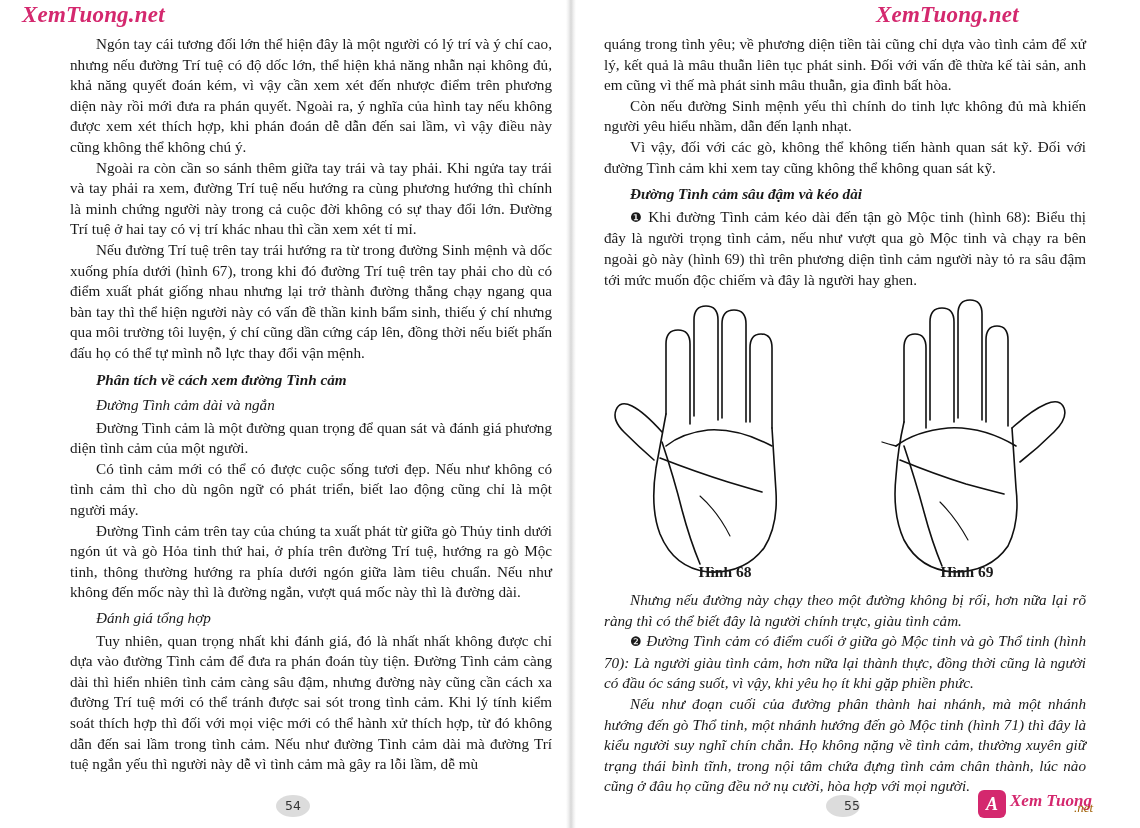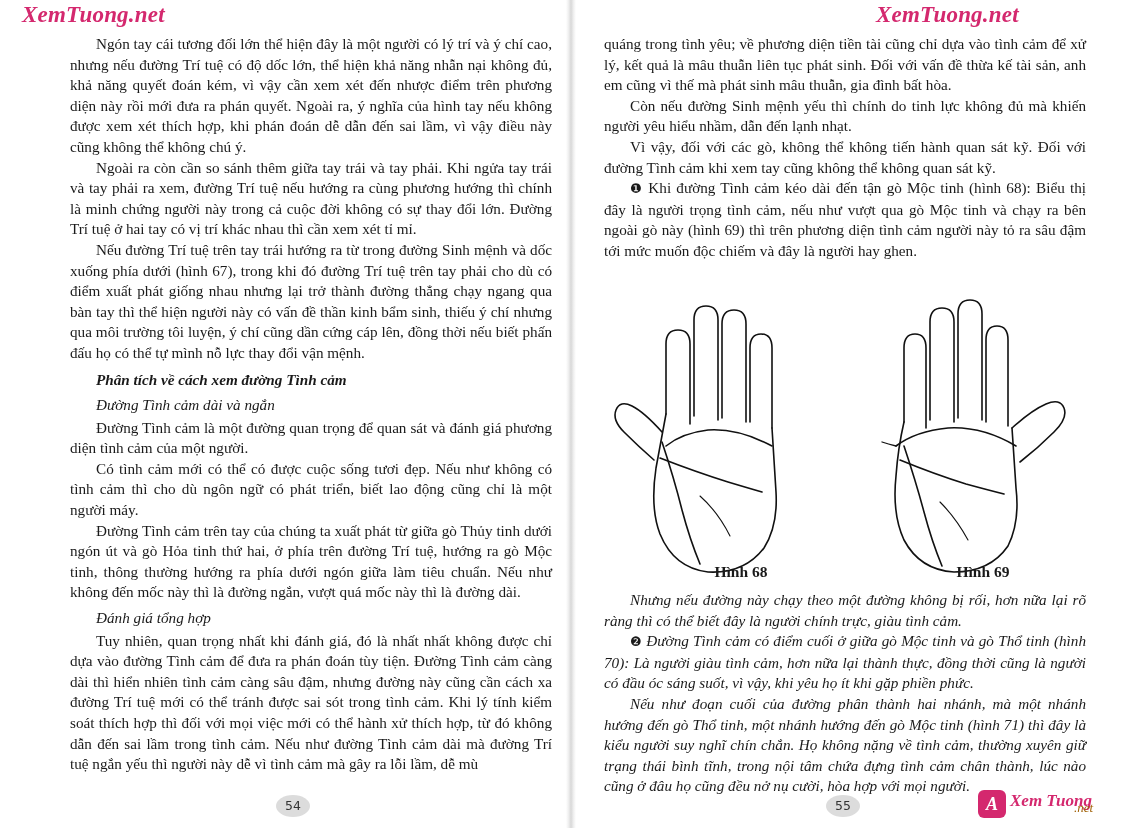--- a/index.html
+++ b/index.html
@@ -72,21 +72,21 @@
   
   .figures {
     position: absolute;
     left: 604px;
     top: 296px;
     width: 484px;
     height: 300px;
   }
   .fig-caption-row {
     position: absolute;
-    left: 620px;
+    left: 604px;
     top: 563px;
     width: 484px;
     display: flex;
     justify-content: space-around;
     font-weight: bold;
     font-size: 15.5px;
   }
 
   
   .pagenum {
@@ -105,21 +105,21 @@
     border-radius: 50%;
     background: #dcdcdc;
     z-index: 0;
   }
   .pagenum span.n {
     position: relative;
     z-index: 1;
     line-height: 22px;
   }
   .pn-left { left: 276px; top: 795px; }
-  .pn-right { left: 826px; top: 795px; }
+  .pn-right { left: 826px; top: 795px; text-align: right; }
 
   
   .logo-wm {
     position: absolute;
     left: 978px;
     top: 788px;
     width: 150px;
     height: 34px;
   }
   .logo-wm .badge {
@@ -182,20 +182,21 @@
     <p>Có tình cảm mới có thể có được cuộc sống tươi đẹp. Nếu như không có tình cảm thì cho dù ngôn ngữ có phát triển, biết lao động cũng chỉ là một người máy.</p>
     <p>Đường Tình cảm trên tay của chúng ta xuất phát từ giữa gò Thủy tinh dưới ngón út và gò Hỏa tinh thứ hai, ở phía trên đường Trí tuệ, hướng ra gò Mộc tinh, thông thường hướng ra phía dưới ngón giữa làm tiêu chuẩn. Nếu như không đến mốc này thì là đường ngắn, vượt quá mốc này thì là đường dài.</p>
     <p class="h-italic">Đánh giá tổng hợp</p>
     <p>Tuy nhiên, quan trọng nhất khi đánh giá, đó là nhất nhất không được chỉ dựa vào đường Tình cảm để đưa ra phán đoán tùy tiện. Đường Tình cảm càng dài thì hiển nhiên tình cảm càng sâu đậm, nhưng đường này cũng cần cách xa đường Trí tuệ mới có thể tránh được sai sót trong tình cảm. Khi lý tính kiểm soát thích hợp thì đối với mọi việc mới có thể hành xử thích hợp, từ đó không dẫn đến sai lầm trong tình cảm. Nếu như đường Tình cảm dài mà đường Trí tuệ ngắn yếu thì người này dễ vì tình cảm mà gây ra lỗi lầm, dễ mù</p>
   </div>
 
   <div class="col col-right">
     <p class="noindent">quáng trong tình yêu; về phương diện tiền tài cũng chỉ dựa vào tình cảm để xử lý, kết quả là mâu thuẫn liên tục phát sinh. Đối với vấn đề thừa kế tài sản, anh em cũng vì thế mà phát sinh mâu thuẫn, gia đình bất hòa.</p>
     <p>Còn nếu đường Sinh mệnh yếu thì chính do tinh lực không đủ mà khiến người yêu hiểu nhầm, dẫn đến lạnh nhạt.</p>
     <p>Vì vậy, đối với các gò, không thể không tiến hành quan sát kỹ. Đối với đường Tình cảm khi xem tay cũng không thể không quan sát kỹ.</p>
+    <p class="h-bold-italic">Đường Tình cảm sâu đậm và kéo dài</p>
     <p>
       <span class="circlenum">❶</span>
       <span>Khi đường Tình cảm kéo  dài đến tận gò Mộc tinh (hình 68): Biểu thị đây là người trọng tình cảm, nếu như vượt qua gò Mộc tinh và chạy ra bên ngoài gò này (hình 69) thì trên phương diện tình cảm người này tỏ ra sâu đậm tới mức muốn độc chiếm và đây là người hay ghen.</span>
     </p>
   </div>
 
   <div class="figures">
     <svg width="484" height="300" viewBox="0 0 484 300">
       <g fill="none" stroke="#111" stroke-width="1.6" stroke-linecap="round" stroke-linejoin="round">
 

